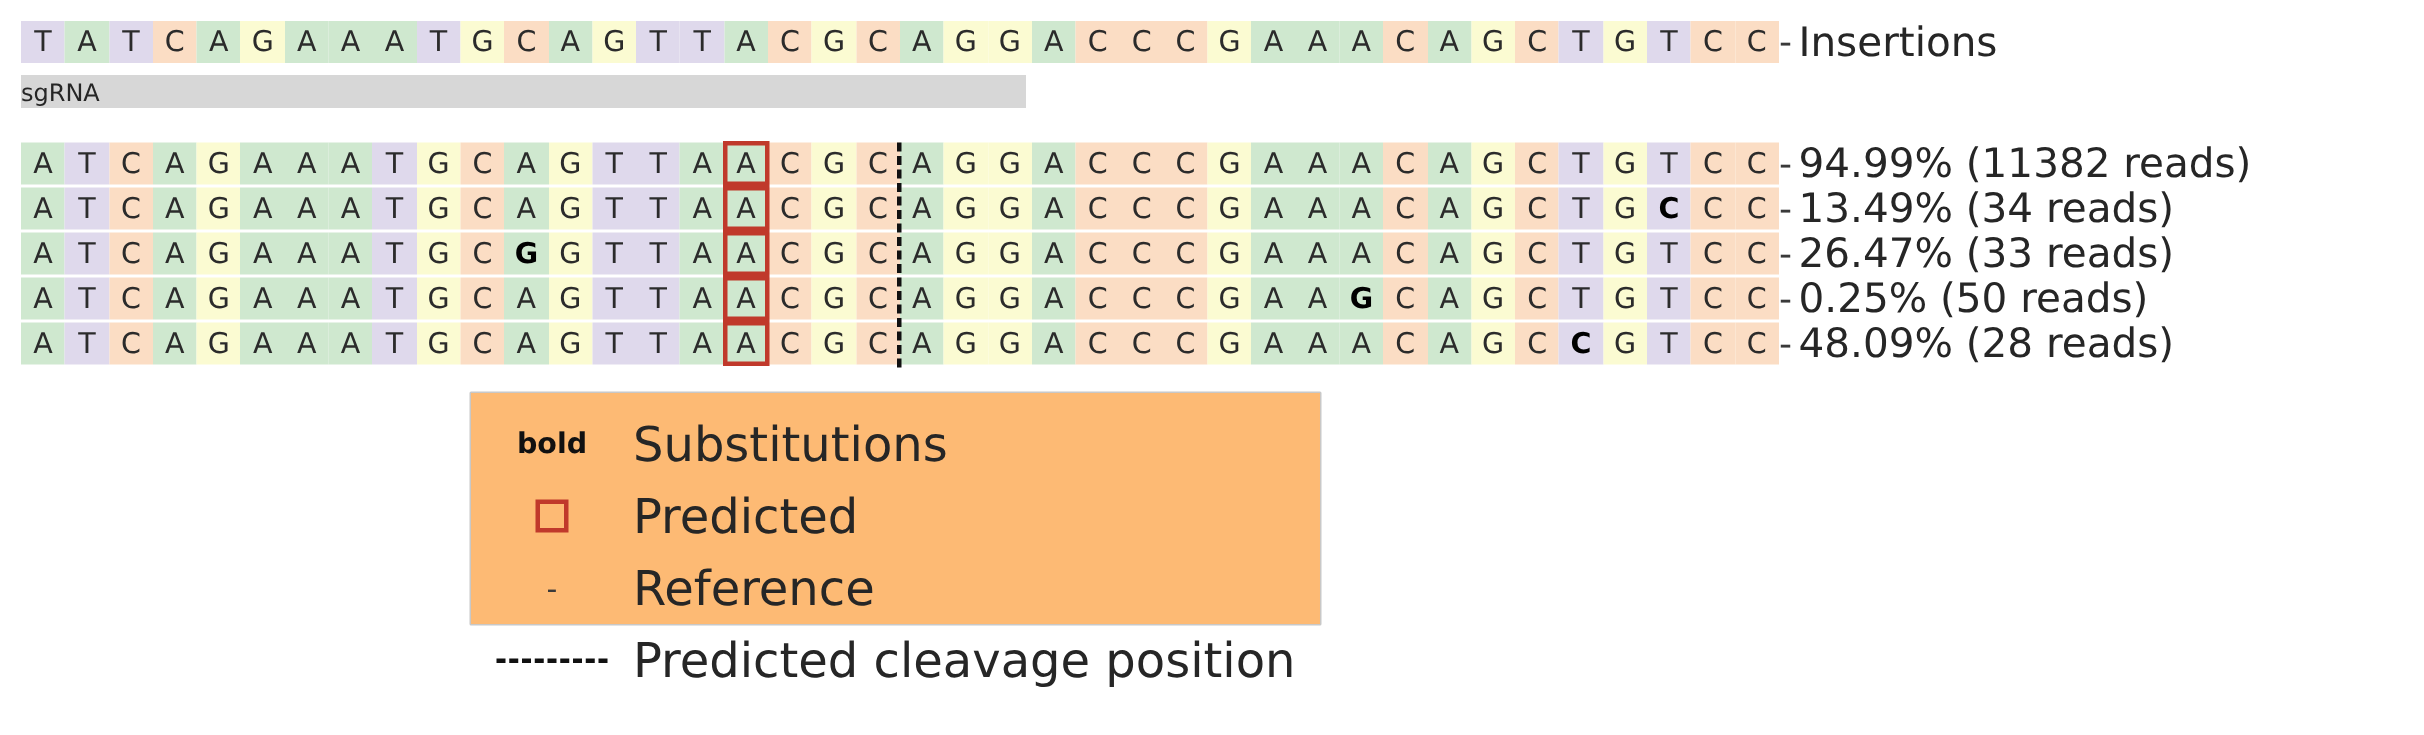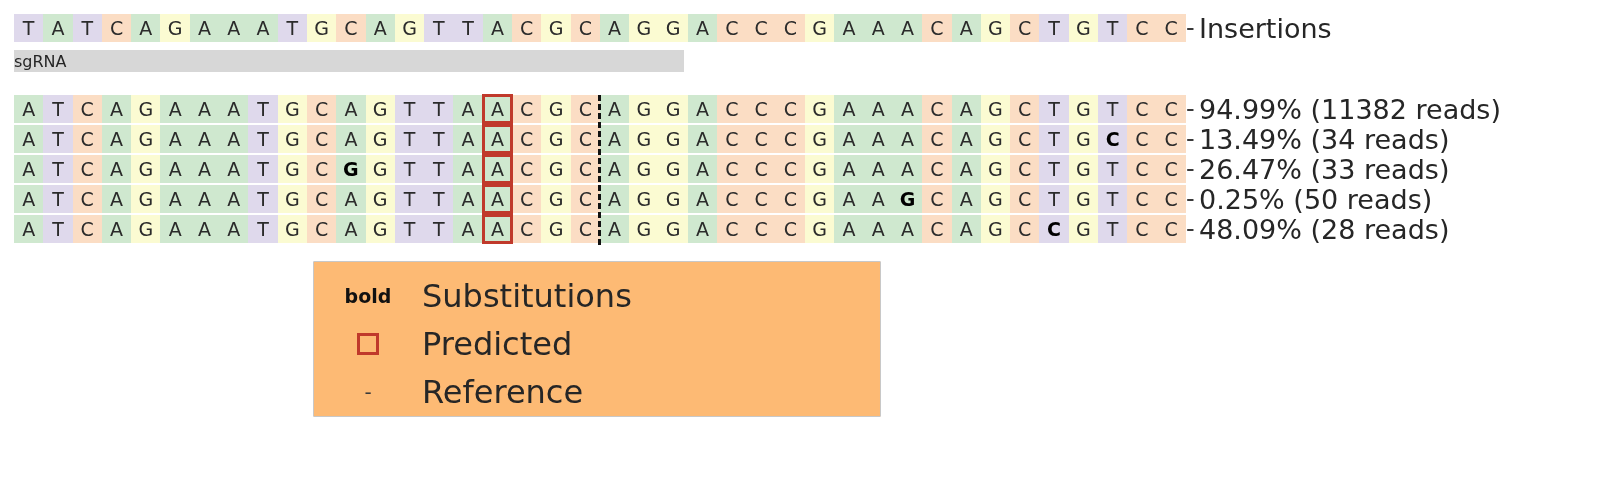--- a/index.html
+++ b/index.html
@@ -467,15 +467,21 @@
           <span class="sym-square"></span>
         </div>
         <div class="legend-text">Predicted</div>
       </div>
       <div class="legend-row">
         <div class="legend-sym">
           <span class="sym-dash">-</span>
         </div>
         <div class="legend-text">Reference</div>
       </div>
+      <div class="legend-row">
+        <div class="legend-sym">
+          <span class="sym-dashline"></span>
+        </div>
+        <div class="legend-text">Predicted cleavage position</div>
+      </div>
     </div>
 
 </div>
 
 </body></html>

